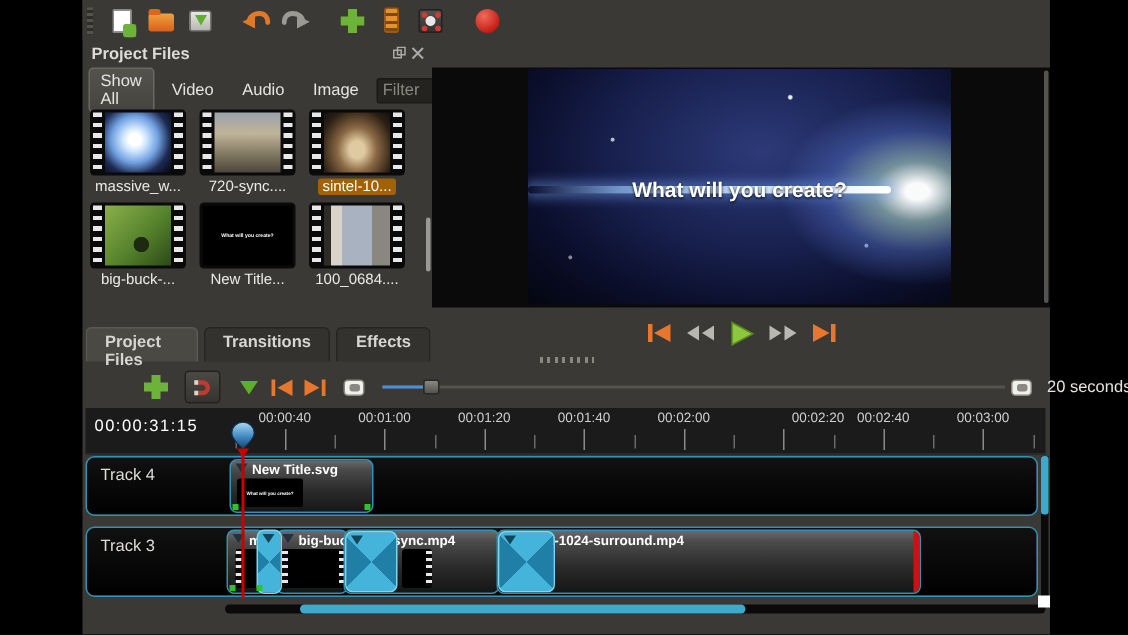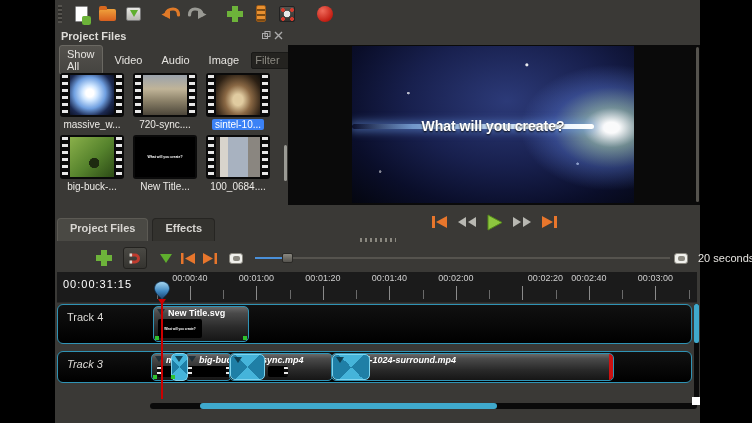--- a/index.html
+++ b/index.html
@@ -49,21 +49,21 @@
   
   #thumbs { position:absolute; left:0; top:46px; width:226px; height:142px; }
   .thumb-item { position:absolute; width:70px; text-align:center; }
   .thumb-frame { position:relative; width:64px; height:44px; margin:0 auto; background:#0a0a0a; border-radius:3px; overflow:hidden; }
   .sprockets::before,.sprockets::after { content:""; position:absolute; top:2px; bottom:2px; width:6px;
      background:repeating-linear-gradient(180deg,#e8e8e8 0 3px,#0a0a0a 3px 7px); }
   .sprockets::before { left:2px; } .sprockets::after { right:2px; }
   .thumb-art { position:absolute; left:10px; right:10px; top:2px; bottom:2px; }
   .thumb-art.full { left:2px; right:2px; }
   .thumb-label { margin-top:2px; font-size:10px; color:#eceae6; white-space:nowrap; }
-  .thumb-label.selected { background:#3b82f6; color:#fff; border-radius:2px; display:inline-block; padding:0 3px; }
+  .thumb-label.selected { background:#a16207; color:#fff; border-radius:2px; display:inline-block; padding:0 3px; }
   .art-massive { background:radial-gradient(circle at 45% 45%, #ffffff 0 12%, #cfe6ff 24%, #6f9fe0 48%, #1c2a52 72%, #05060f 100%); }
   .art-720 { background:linear-gradient(180deg,#9aa2ac 0%,#c0b498 35%,#8a8068 65%,#4c463a 100%); }
   .art-sintel { background:radial-gradient(ellipse at 50% 62%, #e0cba0 0 16%, #8a6844 42%, #2c2014 78%, #12100c 100%); }
   .art-bigbuck { background:radial-gradient(circle at 55% 65%, #1e2a10 0 14%, transparent 15%), linear-gradient(135deg,#8ab04a 0%,#55822c 55%,#2c4a16 100%); }
   .art-title { background:#000; display:flex; align-items:center; justify-content:center; }
   .art-title .tiny { color:#fff; font-size:9px; transform:scale(0.38); white-space:nowrap; font-weight:bold; }
   .art-photo { background:linear-gradient(90deg,#2e2a26 0 10%,#d8d4cc 10% 28%,#a8b2c0 28% 72%,#8a8680 72% 100%); }
   #files-scroll { position:absolute; left:227px; top:118px; width:3px; height:36px; background:#9a9a94; border-radius:2px; }
 
   
@@ -248,20 +248,21 @@
           <div class="thumb-item" style="left: 146px; top: 62px;">
             <div class="thumb-frame sprockets">
               <div class="thumb-art art-photo"></div>
             </div>
             <div class="thumb-label">100_0684....</div>
           </div>
         </div>
       <div id="files-scroll"></div>
       <div id="tabs">
           <span class="tab active">Project Files</span>
+          <span class="tab">Transitions</span>
           <span class="tab">Effects</span>
         </div>
     </div>
 
     <div id="right-panel">
       <div id="preview-area">
         <div id="video-frame">
           <div id="beam"></div>
           <div id="overlay-text">What will you create?</div>
         </div>
@@ -381,21 +382,21 @@
         <div class="track-row" style="top: 304px; height: 40px;">
           <span class="track-name">Track 4</span>
           <div class="clip green-corners" style="left: 95px; width: 96px;">
             <span class="chev"></span>
             <span class="clip-label">New Title.svg</span>
             <div class="clip-thumb art-title" style="left: 4px; width: 44px; display: flex; align-items: center; justify-content: center;">
               <span class="tiny" style="color: rgb(255, 255, 255); font-size: 9px; transform: scale(0.34); white-space: nowrap;">What will you create?</span>
             </div>
           </div>
         </div>
-        <div class="track-row" style="top: 351px; height: 32px; font-style: italic;">
+        <div class="track-row" style="top: 351px; height: 47px;">
           <span class="track-name">Track 3</span>
           <div class="clip green-corners" style="left: 93px; width: 26px;">
             <span class="chev"></span>
             <span class="clip-label">m</span>
             <div class="clip-thumb art-massive" style="left: 5px; width: 18px;">
               <span class="mini-sprocket" style="left: 0px;"></span>
             </div>
           </div>
           <div class="clip" style="left: 126px; width: 48px;">
             <span class="chev"></span>

